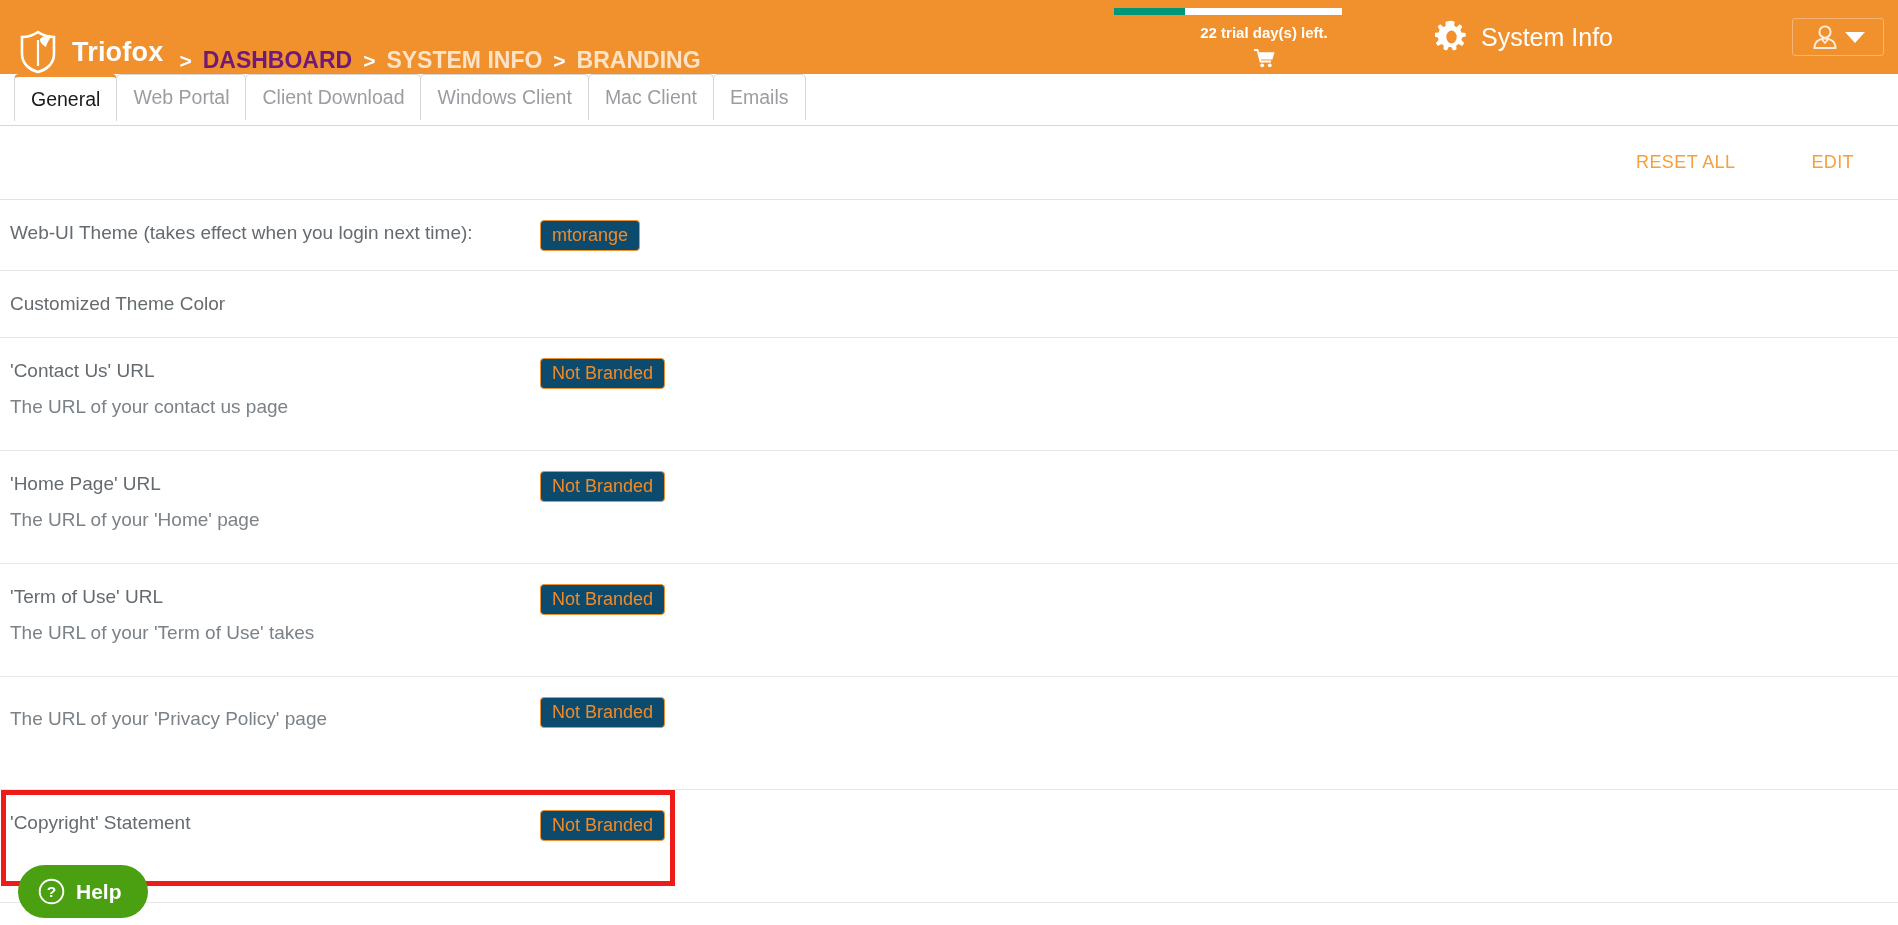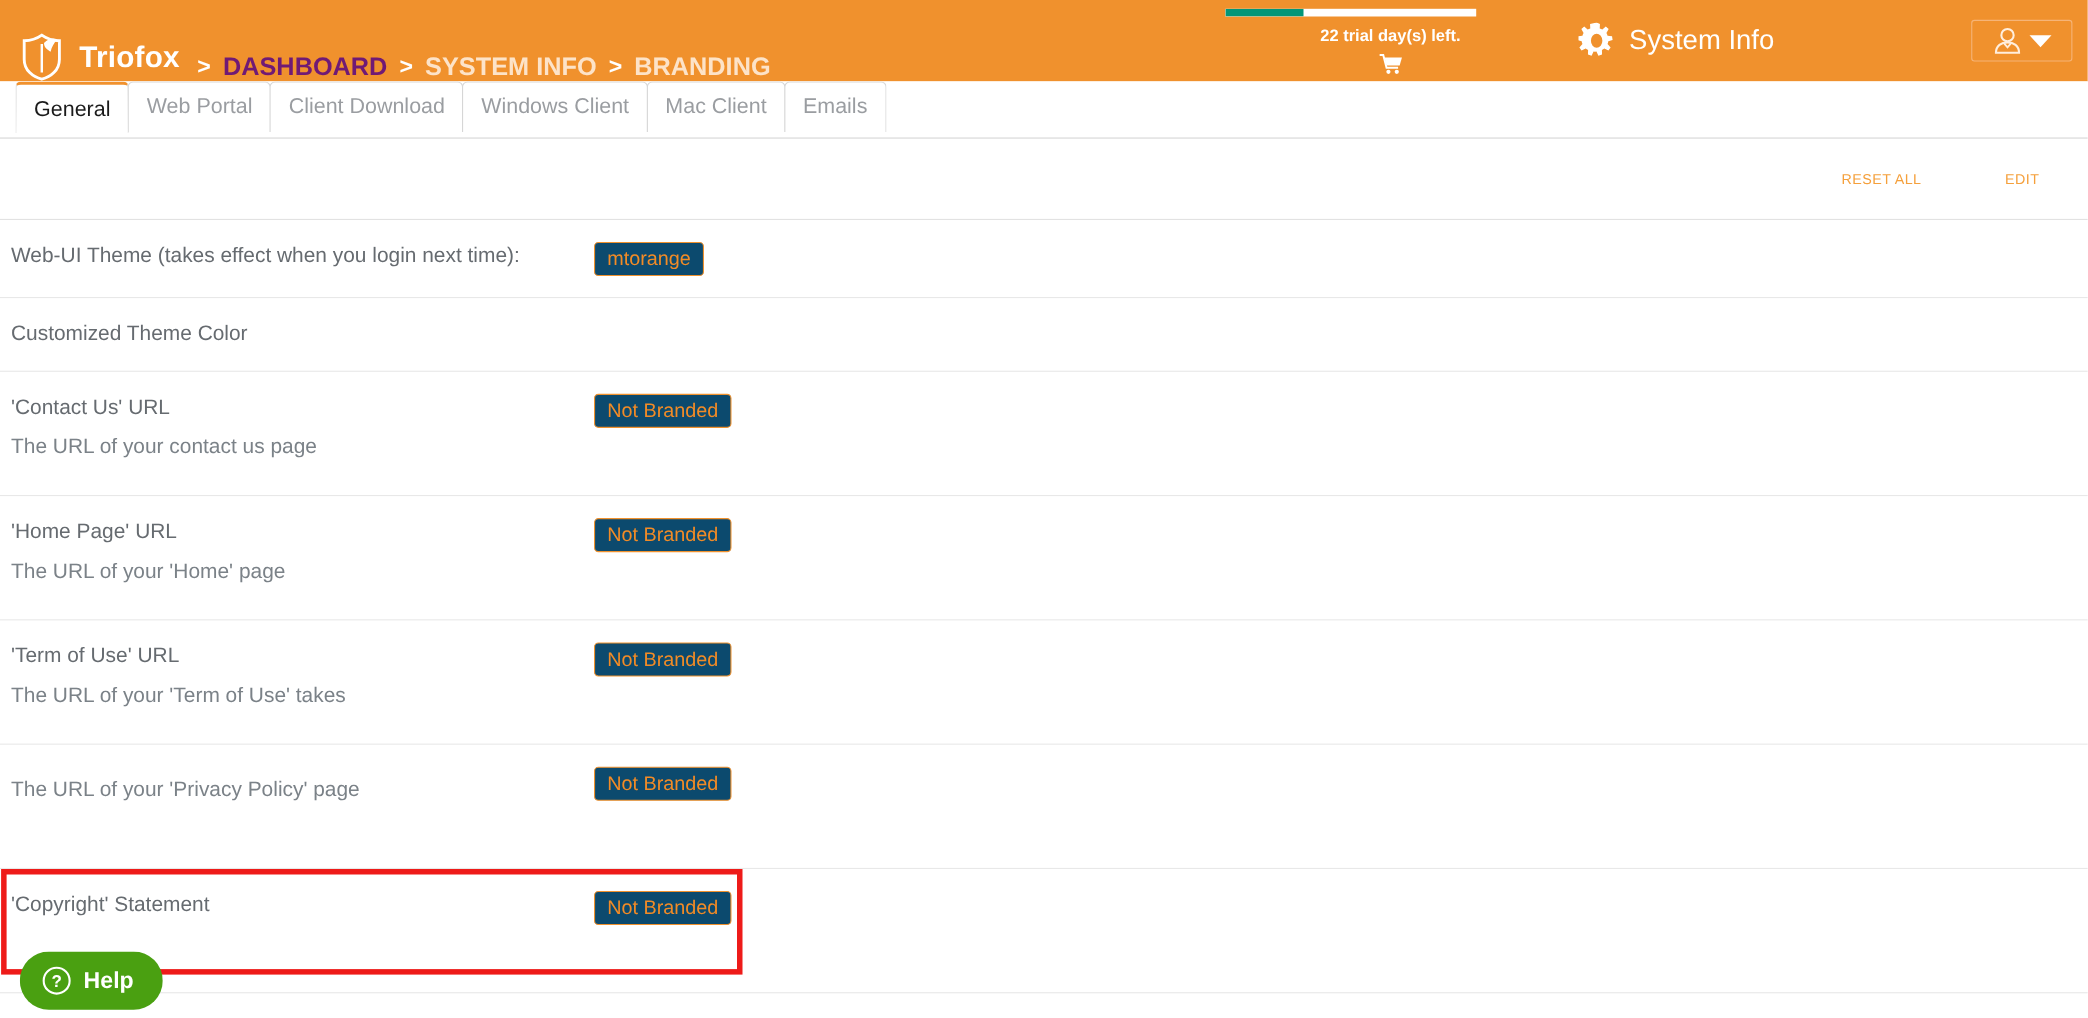--- a/index.html
+++ b/index.html
@@ -168,21 +168,21 @@
     height: 73px;
     display: flex;
     align-items: center;
     justify-content: flex-end;
     padding-right: 36px;
     gap: 60px;
     background: #ffffff;
   }
   .text-btn {
     color: #f5a03c;
-    font-size: 13px;
+    font-size: 18px;
     letter-spacing: .4px;
     background: none;
     border: none;
     font-family: inherit;
     cursor: pointer;
     padding: 6px 8px;
   }
 
   
   .settings {

